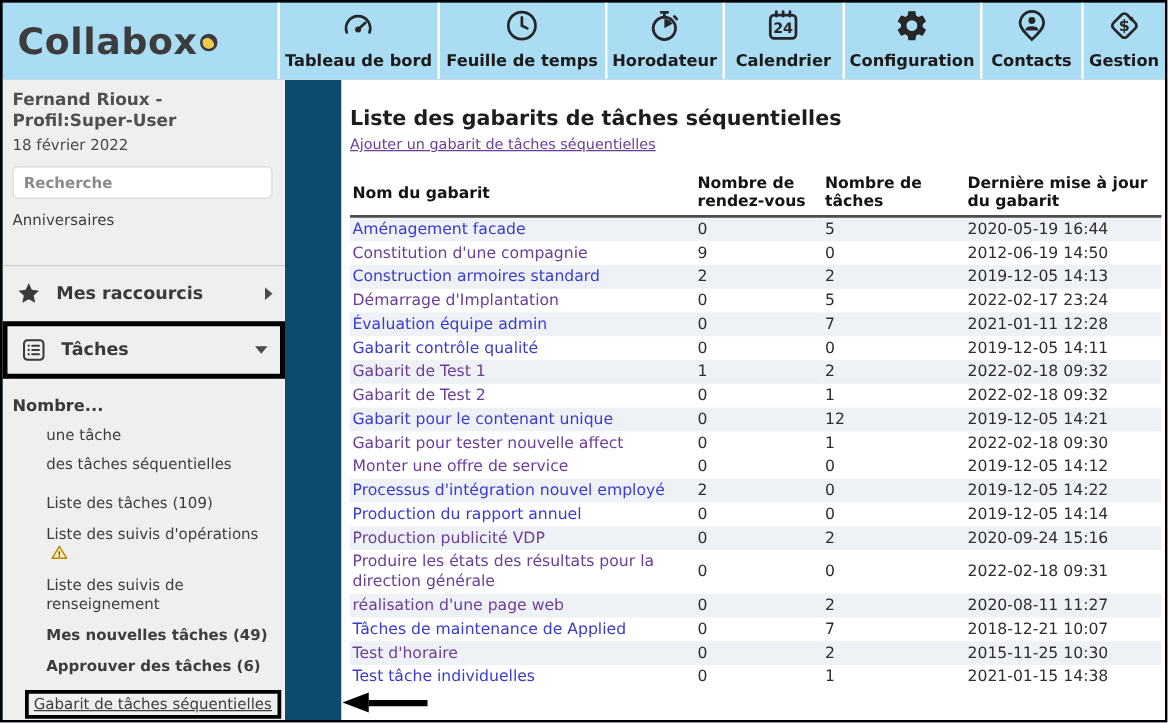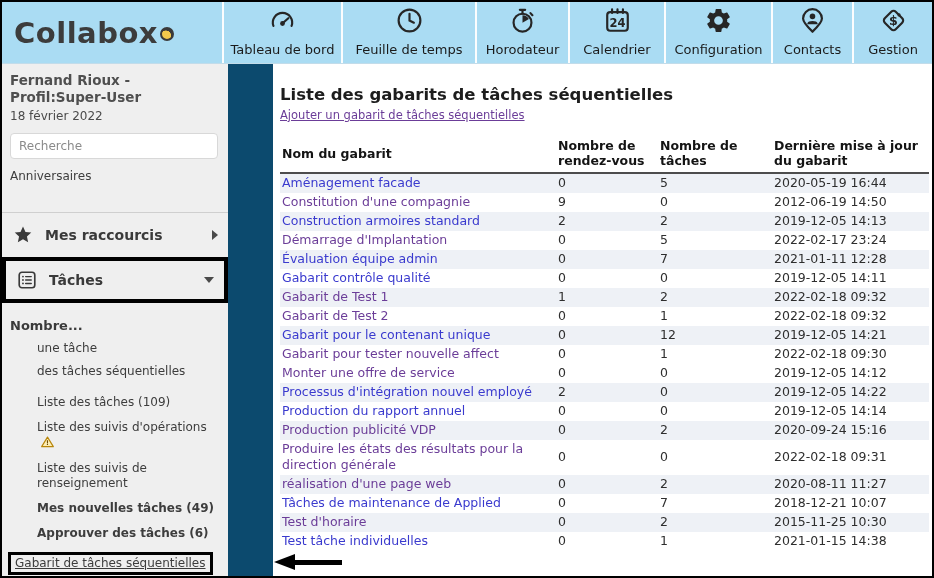--- a/index.html
+++ b/index.html
@@ -13,48 +13,48 @@
   .logo-text { font-size:29px; font-weight:bold; color:#3c3c3c; letter-spacing:0.5px; }
   .logo-dot { display:inline-block; width:14px; height:14px; border-radius:50%; border:2px solid #3a3a3a;
               background:radial-gradient(circle at 38% 68%, var(--logo-dot,#f2c94c) 55%, #3a3a3a 60%);
               vertical-align:top; margin:3px 0 0 2px; }
   .nav { display:flex; flex:1; }
   .nav-item { display:flex; flex-direction:column; align-items:center; justify-content:flex-end; padding:5px 4px 6px;
               border-left:2px solid #fbfdfe; cursor:pointer; }
   .nav-item svg { width:29px; height:29px; margin-bottom:3px; }
   .nav-item .stroke { fill:none; stroke:#262626; stroke-width:1.8; }
   .nav-item .fill { fill:#262626; }
-  .nav-label { font-size:13px; font-weight:normal; color:#1b1b1b; white-space:nowrap; }
+  .nav-label { font-size:13px; font-weight:bold; color:#1b1b1b; white-space:nowrap; }
   .w1{flex:0 0 119px}.w2{flex:0 0 134px}.w3{flex:0 0 93px}.w4{flex:0 0 96px}.w5{flex:0 0 107px}.w6{flex:0 0 81px}.w7{flex:1}
 
   
   .body { display:flex; flex:1; min-height:0;gap:45px; }
   .sidebar { flex:0 0 226px; background:var(--sidebar-bg,#efefef); position:relative; padding:6px 0 0 0; font-size:12px; color:#3d3d3d; }
   .user-block { padding:2px 8px 0; }
   .user-name { font-size:13.5px; font-weight:bold; color:#4f4f4f; line-height:17px; }
   .side-date { font-size:12px; color:#4a4a4a; margin-top:3px; }
   .search-wrap { padding:10px 10px 0 8px; }
   .search-input { width:100%; height:26px; border:1px solid #d8d8d8; border-radius:4px; background:#fff; padding:0 8px;
-                  font-size:12px; color:#333; font-family:inherit; }
+                  font-size:12px; color:#333; font-family:inherit;font-weight:bold; }
   .search-input::placeholder { color:#8a8a8a; }
   .anniv { margin:10px 0 16px 8px; color:#3d3d3d; cursor:pointer; display:inline-block; }
   .section { border-top:1px solid #cfcfcf; margin-top:13px; display:flex; align-items:center; padding:11px 10px; cursor:pointer; }
   .section-label { font-size:14px; font-weight:bold; color:#3a3a3a; margin-left:11px; flex:1; }
   .tri-right { width:0; height:0; border-top:5px solid transparent; border-bottom:5px solid transparent; border-left:6px solid #4a4a4a; }
   .tri-down { width:0; height:0; border-left:5px solid transparent; border-right:5px solid transparent; border-top:6px solid #4a4a4a; }
   .section-tasks { border:4px solid #000; margin:0; padding:8px 10px; }
   .side-icon svg { width:22px; height:22px; display:block; }
   .ajouter { font-size:13px; font-weight:bold; color:#3a3a3a; margin:15px 0 8px 8px; cursor:pointer; }
   .side-link { margin:0 8px 8px 35px; line-height:15px; cursor:pointer; color:#3d3d3d; }
   .side-link.gap { margin-top:16px; }
   .side-link.bold { font-weight:bold; margin-bottom:10px; }
   .side-link.pad { margin-bottom:10px; }
   .side-link.narrow { max-width:148px; }
   .warn-icon svg { width:15px; height:14px; vertical-align:-2px; margin-left:3px; }
-  .boxed-item { position:absolute; left:6px; bottom:1px; border:3px solid #000; padding:1px 4px 2px; background:var(--sidebar-bg,#efefef); }
+  .boxed-item { position:absolute; left:18px; bottom:1px; border:3px solid #000; padding:1px 4px 2px; background:var(--sidebar-bg,#efefef); }
   .boxed-item span { text-decoration:underline; color:#3d3d3d; font-size:12px; cursor:pointer; }
 
   
   .main { flex:1; background:#fff; position:relative; padding:21px 3px 0 7px; min-width:0; }
   .page-title { font-size:16.5px; font-weight:bold; color:#1d1d1d; }
   .add-link { font-size:11.5px; color:var(--link-visited,#6b3d98); text-decoration:underline; cursor:pointer; display:inline-block; margin-top:3px; }
   table { border-collapse:collapse; width:100%; margin-top:15px; table-layout:fixed; }
   th { text-align:left; font-size:12.5px; font-weight:bold; color:#141414; border-bottom:2px solid #4d4d4d;
        padding:0 6px 4px 2px; vertical-align:middle; line-height:15px; }
   col.c1{width:276px} col.c2{width:102px} col.c3{width:114px} col.c4{width:auto}

